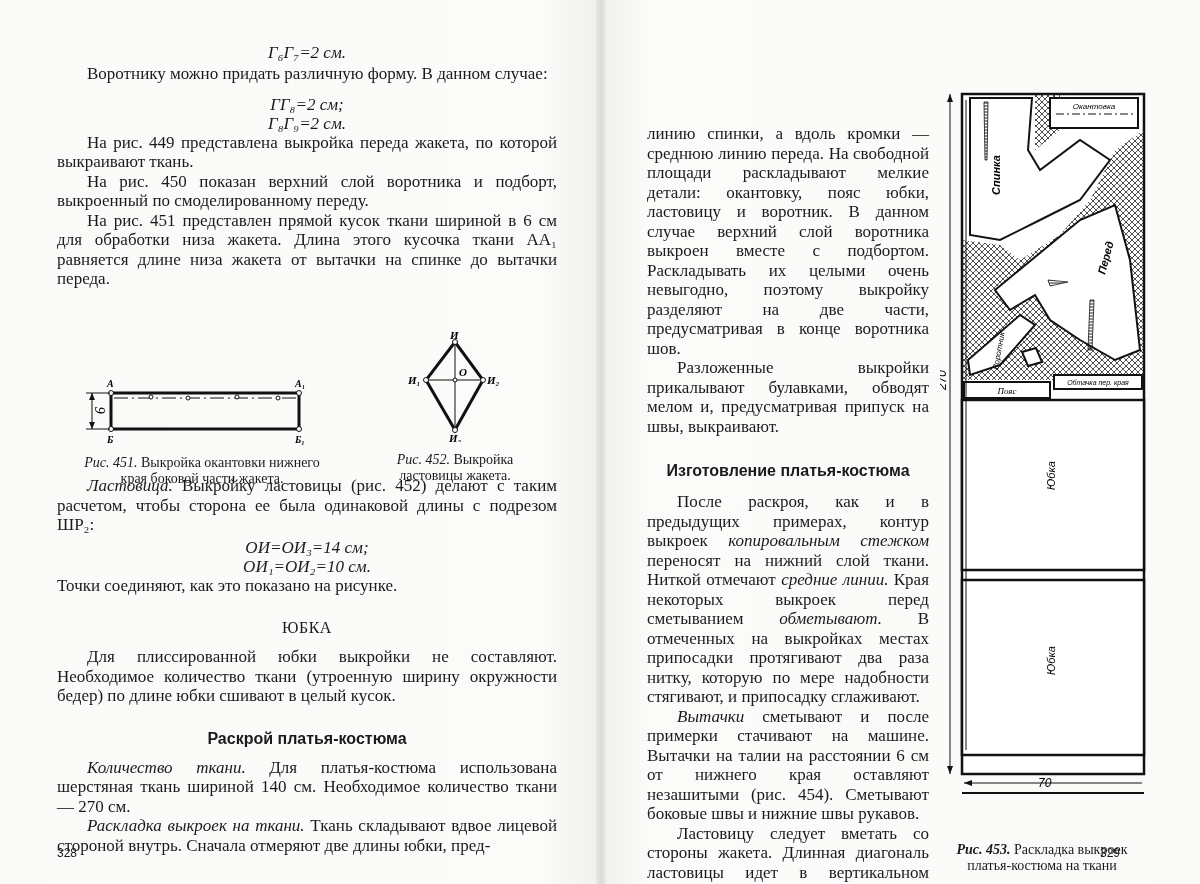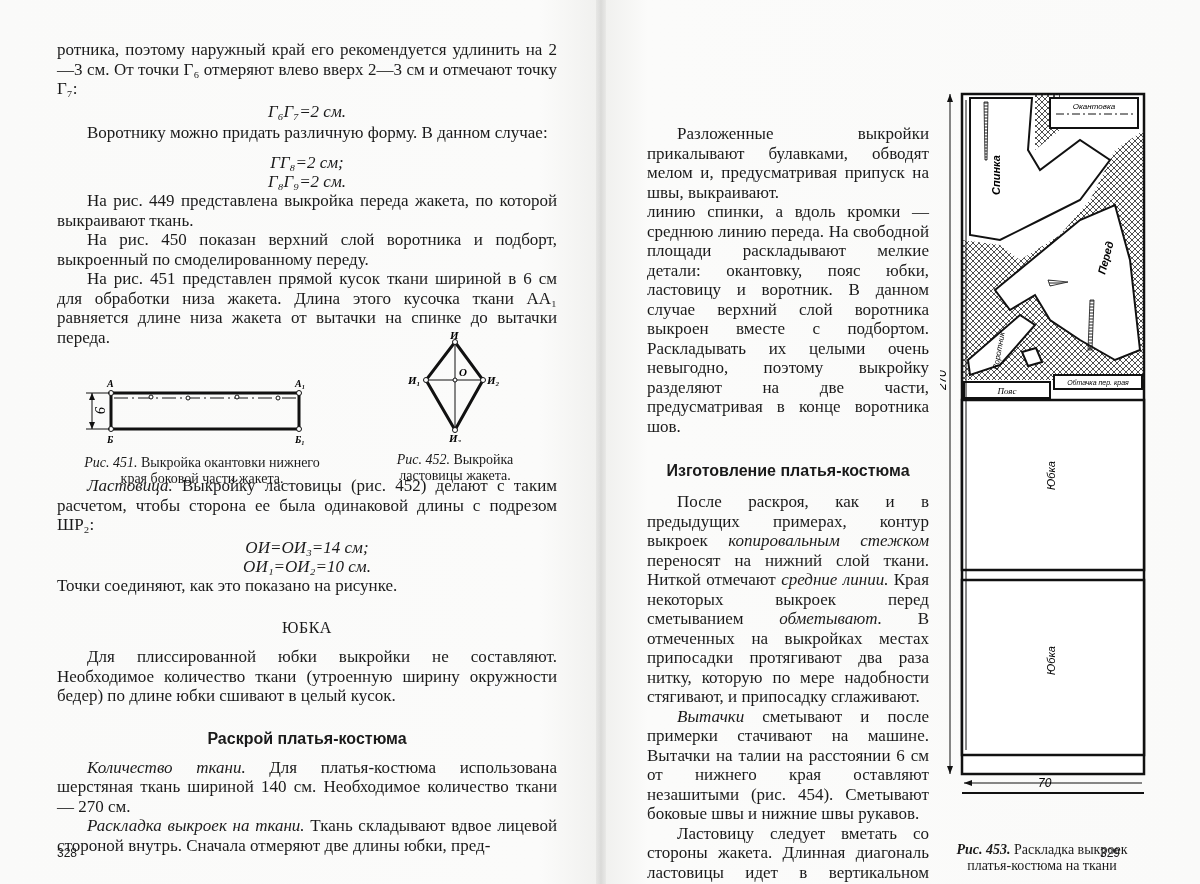--- a/index.html
+++ b/index.html
@@ -37,21 +37,20 @@
 
   .fig453 { position:absolute; left:930px; top:90px; width:210px; height:735px; }
   .cap453 { position:absolute; left:937px; top:803px; width:210px; font-size:14px; line-height:16px; text-align:center;margin-top:39px; }
 </style>
 </head>
 <body>
 
 <div class="spread">
   <div class="page page-left">
     <div class="lcol">
-      <p class="txt">ротника, поэтому наружный край его рекомендуется удлинить на 2—3 см. От точки Г₆ отмеряют влево вверх 2—3 см и отмечают точку Г₇:</p>
       <p class="formula" style="margin:3px 0 2px">Г₆Г₇=2 см.</p>
       <p class="txt ind">Воротнику можно придать различную форму. В данном случае:</p>
       <p class="formula" style="margin-top:11px">ГГ₈=2 см;</p>
       <p class="formula">Г₈Г₉=2 см.</p>
       <p class="txt ind">На рис. 449 представлена выкройка переда жакета, по которой выкраивают ткань.</p>
       <p class="txt ind">На рис. 450 показан верхний слой воротника и подборт, выкроенный по смоделированному переду.</p>
       <p class="txt ind">На рис. 451 представлен прямой кусок ткани шириной в 6 см для обработки низа жакета. Длина этого кусочка ткани АА₁ равняется длине низа жакета от вытачки на спинке до вытачки переда.</p>
     </div>
 
     <div class="fig451">
@@ -116,22 +115,22 @@
       <p class="txt ind"><span class="it">Количество ткани.</span><span> Для платья-костюма использована шерстяная ткань шириной 140 см. Необходимое количество ткани — 270 см.</span></p>
       <p class="txt ind"><span class="it">Раскладка выкроек на ткани.</span><span> Ткань складывают вдвое лицевой стороной внутрь. Сначала отмеряют две длины юбки, пред-</span></p>
     </div>
 
     <div class="pageno" style="left:57px">328</div>
   </div>
 
   <div class="page page-right">
 
     <div class="rcol" style="left:47px;">
+      <p class="txt">линию спинки, а вдоль кромки — среднюю линию переда. На свободной площади раскладывают мелкие детали: окантовку, пояс юбки, ластовицу и воротник. В данном случае верхний слой воротника выкроен вместе с подбортом. Раскладывать их целыми очень невыгодно, поэтому выкройку разделяют на две части, предусматривая в конце воротника шов.</p>
       <p class="txt ind">Разложенные выкройки прикалывают булавками, обводят мелом и, предусматривая припуск на швы, выкраивают.</p>
-      <p class="txt">линию спинки, а вдоль кромки — среднюю линию переда. На свободной площади раскладывают мелкие детали: окантовку, пояс юбки, ластовицу и воротник. В данном случае верхний слой воротника выкроен вместе с подбортом. Раскладывать их целыми очень невыгодно, поэтому выкройку разделяют на две части, предусматривая в конце воротника шов.</p>
       <p class="heading" style="margin:26px 0 12px">Изготовление платья-костюма</p>
       <p class="txt ind"><span>После раскроя, как и в предыдущих примерах, контур выкроек </span><span class="it">копировальным стежком</span><span> переносят на нижний слой ткани. Ниткой отмечают </span><span class="it">средние линии.</span><span> Края некоторых выкроек перед сметыванием </span><span class="it">обметывают.</span><span> В отмеченных на выкройках местах припосадки протягивают два раза нитку, которую по мере надобности стягивают, и припосадку сглаживают.</span></p>
       <p class="txt ind"><span class="it">Вытачки</span><span> сметывают и после примерки стачивают на машине. Вытачки на талии на расстоянии 6 см от нижнего края оставляют незашитыми (рис. 454). Сметывают боковые швы и нижние швы рукавов.</span></p>
       <p class="txt ind">Ластовицу следует вметать со стороны жакета. Длинная диагональ ластовицы идет в вертикальном направлении. Одну сторону ластовицы прикладывают к одной стороне подреза и сметывают до угла, затем поворачивают на вторую сторону и продолжают приметывать со стороны жакета. Ластовицу нужно вшить на машине со стороны жакета. В углу, оставив машин-</p>
     </div>
 
     <div class="fig453" style="left:340px">
       <svg width="215" height="705">
         <defs>
           <pattern id="hatch" width="6" height="6" patternUnits="userSpaceOnUse">

